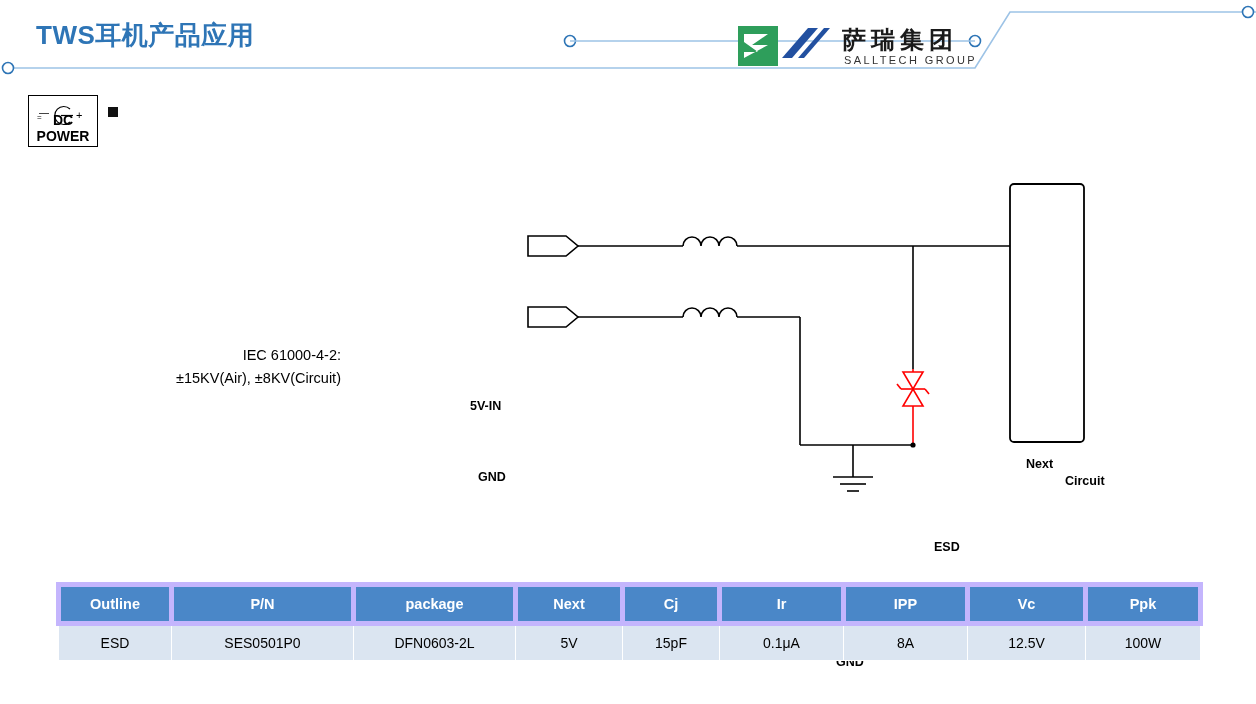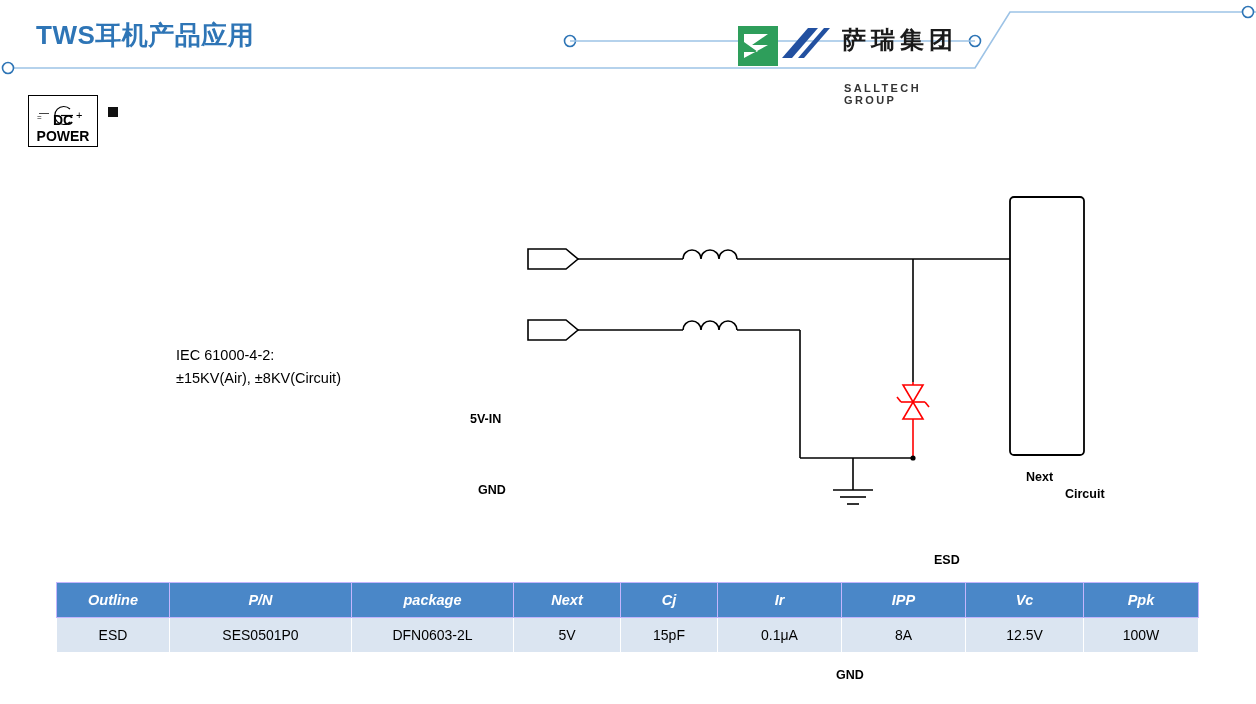--- a/index.html
+++ b/index.html
@@ -63,22 +63,21 @@
     letter-spacing: 5px;
     font-family: "Liberation Sans", sans-serif;
   }
   .logo-en {
     position: absolute;
     left: 106px;
     top: 32px;
     font-size: 11px;
     color: #333;
     letter-spacing: 2.4px;
-    font-weight: bold;
-    margin-top: 28px;
+    font-weight: normal;
   }
 
   
   .dcpower-icon {
     position: absolute;
     left: 28px;
     top: 95px;
     width: 68px;
     height: 50px;
     border: 1px solid #000;
@@ -114,58 +113,58 @@
     height: 10px;
     background: #111;
     margin-right: 10px;
     vertical-align: 2px;
   }
 
   
   .circuit {
     position: absolute;
     left: 0;
-    top: 160px;
+    top: 147px;
     width: 1124px;
     height: 400px;
   }
   .lbl {
     position: absolute;
     font-size: 12.5px;
     font-weight: bold;
     color: #000;
     white-space: nowrap;
   }
   .iec-note {
     position: absolute;
     left: 176px;
     top: 344px;
     font-size: 14.5px;
     color: #000;
     line-height: 23px;
     white-space: nowrap;
+    text-align: right;
   }
 
   
   .spec-table {
     position: absolute;
     left: 56px;
     top: 582px;
     width: 1142px;
     border-collapse: collapse;
     table-layout: fixed;
   }
   .spec-table th {
     background: #4a87c8;
     color: #ffffff;
     font-size: 14.5px;
     font-weight: bold;
     height: 32px;
-    border: 1px solid #c4b5fd;
-    font-style: italic;
+    border: 5px solid #c4b5fd;
   }
   .spec-table td {
     background: #dbe5f1;
     color: #000000;
     font-size: 14px;
     height: 32px;
     text-align: center;
     border: 1px solid #ffffff;
   }
 </style>

